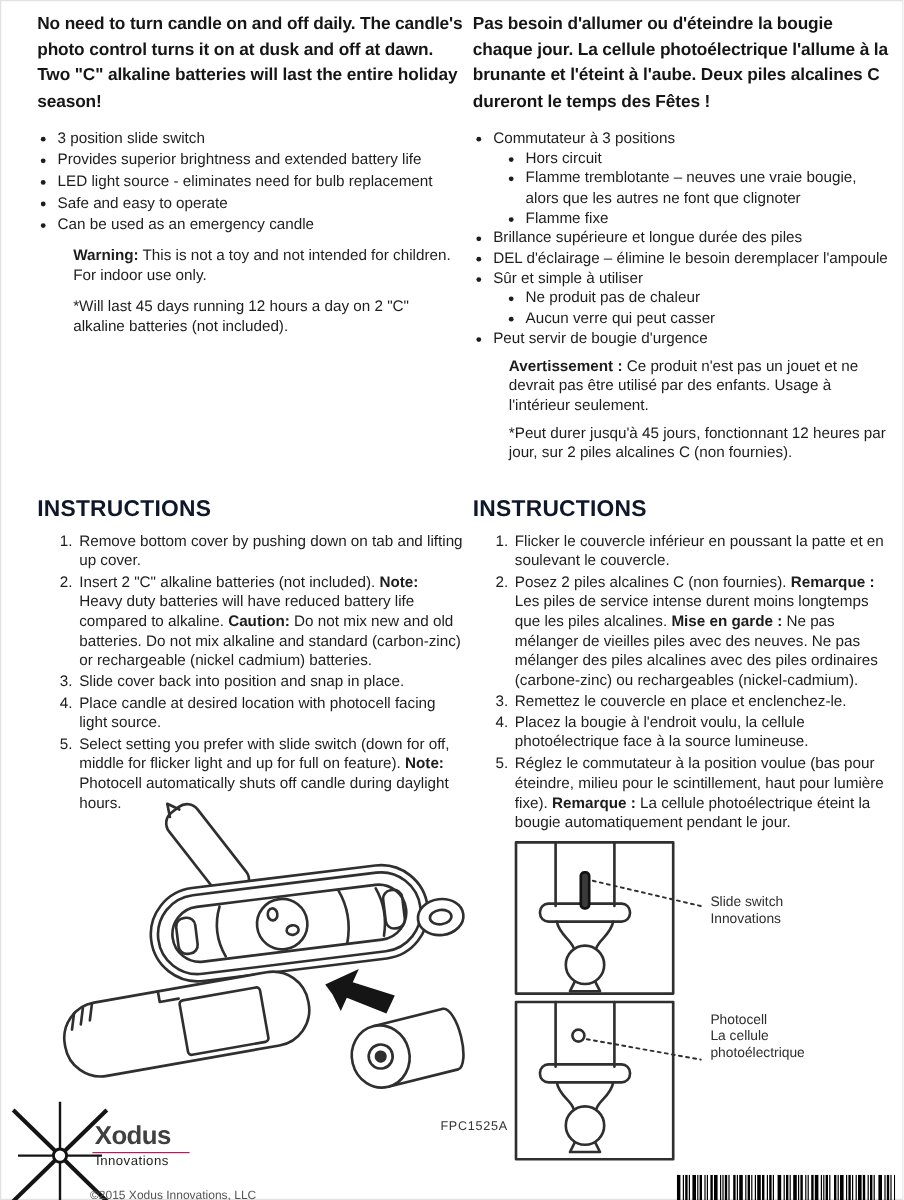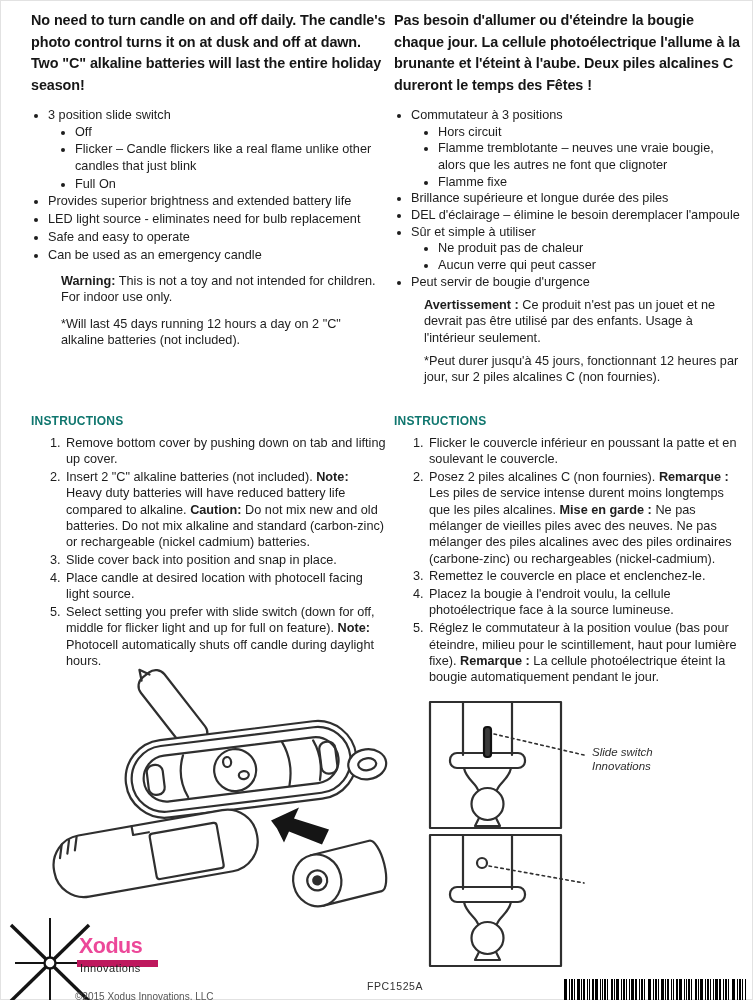--- a/index.html
+++ b/index.html
@@ -16,59 +16,55 @@
   .intro{
     font-weight:bold;font-size:14.4px;line-height:21.6px;
     margin:0 0 11px 0;letter-spacing:-0.1px;color:#161616;
   }
   .features{margin:0;padding-left:17px;font-size:12.7px;line-height:16.3px;list-style:disc;}
   .features li{margin:0 0 1.5px 0;}
   .features ul.sub{list-style:disc;padding-left:27px;margin:0;}
   .hang{margin:10px 0 0 30px;font-size:12.7px;line-height:16.3px;}
   #col-fr .hang{margin-top:7px;}
   #col-fr .features li{margin-bottom:0.5px;}
-  .ih{font-size:12px;font-weight:bold;margin:0 0 7px 0;letter-spacing:0.2px;color:#0f766e;}
+  .ih{font-size:19px;font-weight:bold;margin:0 0 7px 0;letter-spacing:0.2px;color:#0f172a;}
   .steps{margin:0;padding-left:33px;font-size:12.7px;line-height:16.3px;}
   .steps li{margin:0 0 1.5px 0;padding-left:2px;}
   .b{font-weight:bold;}
   .instrblock{margin-top:0;}
   
   .illus{position:absolute;left:25px;top:668px;width:395px;height:255px;}
   .diag{position:absolute;left:420px;top:693px;width:333px;height:285px;}
-  .dlabel{position:absolute;font-size:11.5px;line-height:14px;color:#2e2e2e;font-style:italic;}
+  .dlabel{position:absolute;font-size:11.5px;line-height:14px;color:#2e2e2e;}
   #lbl-switch{left:592px;top:745px;}
   #lbl-photocell{left:592px;top:843px;}
   
   .star{position:absolute;left:2px;top:918px;width:100px;height:95px;}
   .brand{
     position:absolute;left:77px;top:934px;font-size:21.5px;font-weight:bold;
-    letter-spacing:-0.5px;color:#ec4899;border-bottom:7px solid #be185d;
+    letter-spacing:-0.5px;color:#404040;border-bottom:1px solid #be185d;
     padding:0 16px 1px 2px;
   }
   .brand-sub{position:absolute;left:80px;top:962px;font-size:11px;letter-spacing:0.4px;color:#222;}
   .copyright{position:absolute;left:75px;top:991px;font-size:10px;color:#555;white-space:nowrap;}
-  .pn{position:absolute;left:367px;top:980px;font-size:10.5px;color:#333;letter-spacing:0.6px;}
+  .pn{position:absolute;left:367px;top:933px;font-size:10.5px;color:#333;letter-spacing:0.6px;}
   .barcode{position:absolute;left:564px;top:979px;width:182px;height:30px;}
   svg .ln{stroke:#2f2f2f;stroke-width:2.2;fill:none;stroke-linecap:round;stroke-linejoin:round;}
   svg .fw{fill:#fff;}
 </style>
 </head>
 <body>
 
 <div class="page">
 
   <div class="col" id="col-en">
     <div class="tb">
       <p class="intro">No need to turn candle on and off daily. The candle's photo control turns it on at dusk and off at dawn. Two "C" alkaline batteries will last the entire holiday season!</p>
       <ul class="features">
-          <li><span>3 position slide switch</span><ul class="sub">
-              <li><span>Off</span></li>
-              <li><span>Flicker – Candle flickers like a real flame unlike other candles that just blink</span></li>
-              <li><span>Full On</span></li>
-            </ul></li>
+          <li><span>3 position slide switch</span></li>
           <li><span>Provides superior brightness and extended battery life</span></li>
           <li><span>LED light source - eliminates need for bulb replacement</span></li>
           <li><span>Safe and easy to operate</span></li>
           <li><span>Can be used as an emergency candle</span></li>
         </ul>
       <p class="hang"><span class="b">Warning:</span><span> This is not a toy and not intended for children. For indoor use only.</span></p>
       <p class="hang">*Will last 45 days running 12 hours a day on 2 "C" alkaline batteries (not included).</p>
     </div>
     <div class="instrblock">
       <h2 class="ih">INSTRUCTIONS</h2>
@@ -179,20 +175,25 @@
       <circle cx="67.5" cy="245" r="16"></circle>
       <path d="M59,259 L55,267 L80,267 L76,259"></path>
       <line x1="69" y1="173" x2="164" y2="190" stroke-dasharray="2.5 3.5" stroke-width="1.6"></line>
     </g>
   </svg>
 
   <div class="dlabel" id="lbl-switch">
     <div>Slide switch</div>
     <div>Innovations</div>
   </div>
+  <div class="dlabel" id="lbl-photocell">
+    <div>Photocell</div>
+    <div>La cellule</div>
+    <div>photoélectrique</div>
+  </div>
 
   <svg class="star" viewBox="0 0 100 95">
     <g stroke="#141414" fill="none">
       <line x1="48" y1="0" x2="48" y2="95" stroke-width="2"></line>
       <line x1="13" y1="45" x2="83" y2="45" stroke-width="2"></line>
       <line x1="9" y1="7" x2="87" y2="83" stroke-width="3.4"></line>
       <line x1="87" y1="7" x2="9" y2="83" stroke-width="3.4"></line>
       <circle cx="48" cy="45" r="5.5" stroke-width="2.4" fill="#fff"></circle>
     </g>
   </svg>

